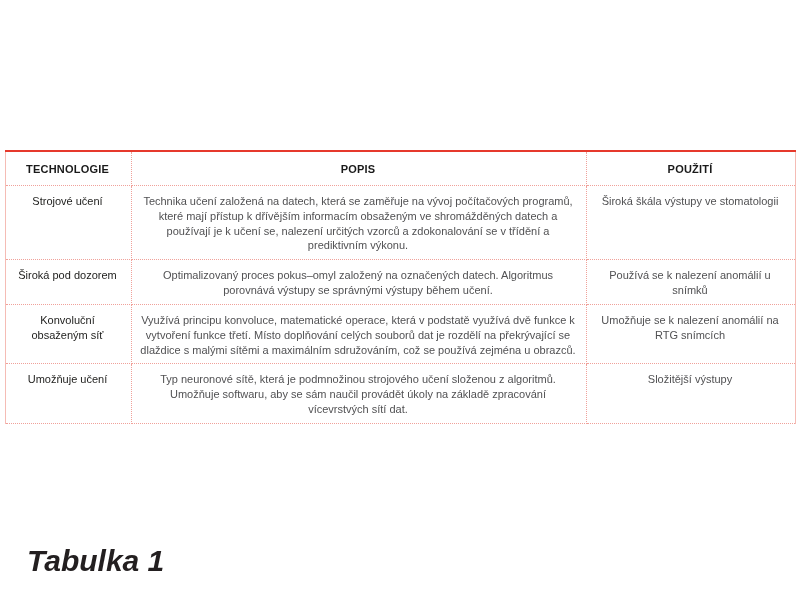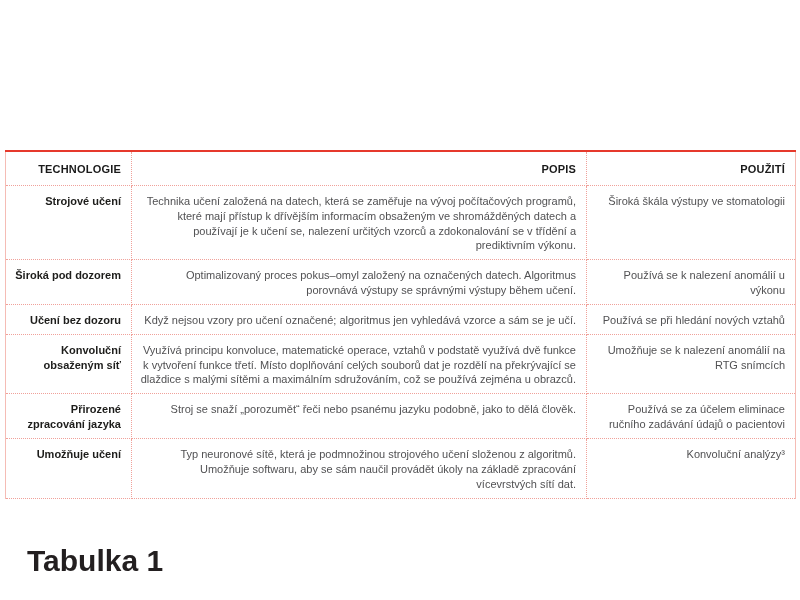--- a/index.html
+++ b/index.html
@@ -22,53 +22,54 @@
     border-left: 1px solid #f5bcb5;
     border-right: 1px solid #f5bcb5;
     border-bottom: 1px dotted #f0a19a;
   }
   table.data-table col.c1 { width: 126px; }
   table.data-table col.c2 { width: 455px; }
   table.data-table col.c3 { width: 209px; }
   table.data-table th, table.data-table td {
     border: 1px dotted #f0a19a;
     vertical-align: top;
-    text-align: right;
+    text-align: center;
     padding: 8px 10px 6px 8px;
     font-size: 11px;
     line-height: 1.35;
   }
   table.data-table th {
     font-weight: bold;
     color: #1a1a1a;
     font-size: 11px;
     padding-top: 10px;
     padding-bottom: 8px;
     letter-spacing: 0.2px;
   }
   td.tech-cell {
-    font-weight: bold;
+    font-weight: normal;
     color: #1d1d1b;
   }
   td.desc-cell, td.usage-cell {
     color: #515153;
   }
   tr.r-header { height: 33px; }
   tr.r-0 { height: 62px; }
   tr.r-1 { height: 40px; }
   tr.r-2 { height: 25px; }
   tr.r-3 { height: 58px; }
   tr.r-4 { height: 40px; }
   tr.r-5 { height: 45px; }
   .caption {
     position: absolute;
     left: 27px;
     top: 544px;
     font-size: 30px;
     font-weight: bold;
+    font-style: italic;
     color: #231f20;
   }
 </style>
 </head>
 <body>
 
 <div class="canvas">
 
   <table class="data-table">
     <colgroup>
@@ -85,40 +86,30 @@
     </thead>
     <tbody>
       <tr class="r-0">
         <td class="tech-cell">Strojové učení</td>
         <td class="desc-cell">Technika učení založená na datech, která se zaměřuje na vývoj počítačových programů, které mají přístup k dřívějším informacím obsaženým ve shromážděných datech a používají je k učení se, nalezení určitých vzorců a zdokonalování se v třídění a prediktivním výkonu.</td>
         <td class="usage-cell">Široká škála výstupy ve stomatologii</td>
       </tr>
       <tr class="r-1">
         <td class="tech-cell">Široká pod dozorem</td>
         <td class="desc-cell">Optimalizovaný proces pokus–omyl založený na označených datech. Algoritmus porovnává výstupy se správnými výstupy během učení.</td>
-        <td class="usage-cell">Používá se k nalezení anomálií u výkonu</td>
-      </tr>
-      <tr class="r-2">
-        <td class="tech-cell">Učení bez dozoru</td>
-        <td class="desc-cell">Když nejsou vzory pro učení označené; algoritmus jen vyhledává vzorce a sám se je učí.</td>
-        <td class="usage-cell">Používá se při hledání nových vztahů</td>
+        <td class="usage-cell">Používá se k nalezení anomálií u snímků</td>
       </tr>
       <tr class="r-3">
         <td class="tech-cell">Konvoluční obsaženým síť</td>
-        <td class="desc-cell">Využívá principu konvoluce, matematické operace, vztahů v podstatě využívá dvě funkce k vytvoření funkce třetí. Místo doplňování celých souborů dat je rozdělí na překrývající se dlaždice s malými sítěmi a maximálním sdružováním, což se používá zejména u obrazců.</td>
+        <td class="desc-cell">Využívá principu konvoluce, matematické operace, která v podstatě využívá dvě funkce k vytvoření funkce třetí. Místo doplňování celých souborů dat je rozdělí na překrývající se dlaždice s malými sítěmi a maximálním sdružováním, což se používá zejména u obrazců.</td>
         <td class="usage-cell">Umožňuje se k nalezení anomálií na RTG snímcích</td>
-      </tr>
-      <tr class="r-4">
-        <td class="tech-cell">Přirozené zpracování jazyka</td>
-        <td class="desc-cell">Stroj se snaží „porozumět“ řeči nebo psanému jazyku podobně, jako to dělá člověk.</td>
-        <td class="usage-cell">Používá se za účelem eliminace ručního zadávání údajů o pacientovi</td>
       </tr>
       <tr class="r-5">
         <td class="tech-cell">Umožňuje učení</td>
         <td class="desc-cell">Typ neuronové sítě, která je podmnožinou strojového učení složenou z algoritmů. Umožňuje softwaru, aby se sám naučil provádět úkoly na základě zpracování vícevrstvých sítí dat.</td>
-        <td class="usage-cell">Konvoluční analýzy³</td>
+        <td class="usage-cell">Složitější výstupy</td>
       </tr>
     </tbody>
   </table>
 
   <div class="caption">Tabulka 1</div>
 
 </div>
 
 </body></html>

